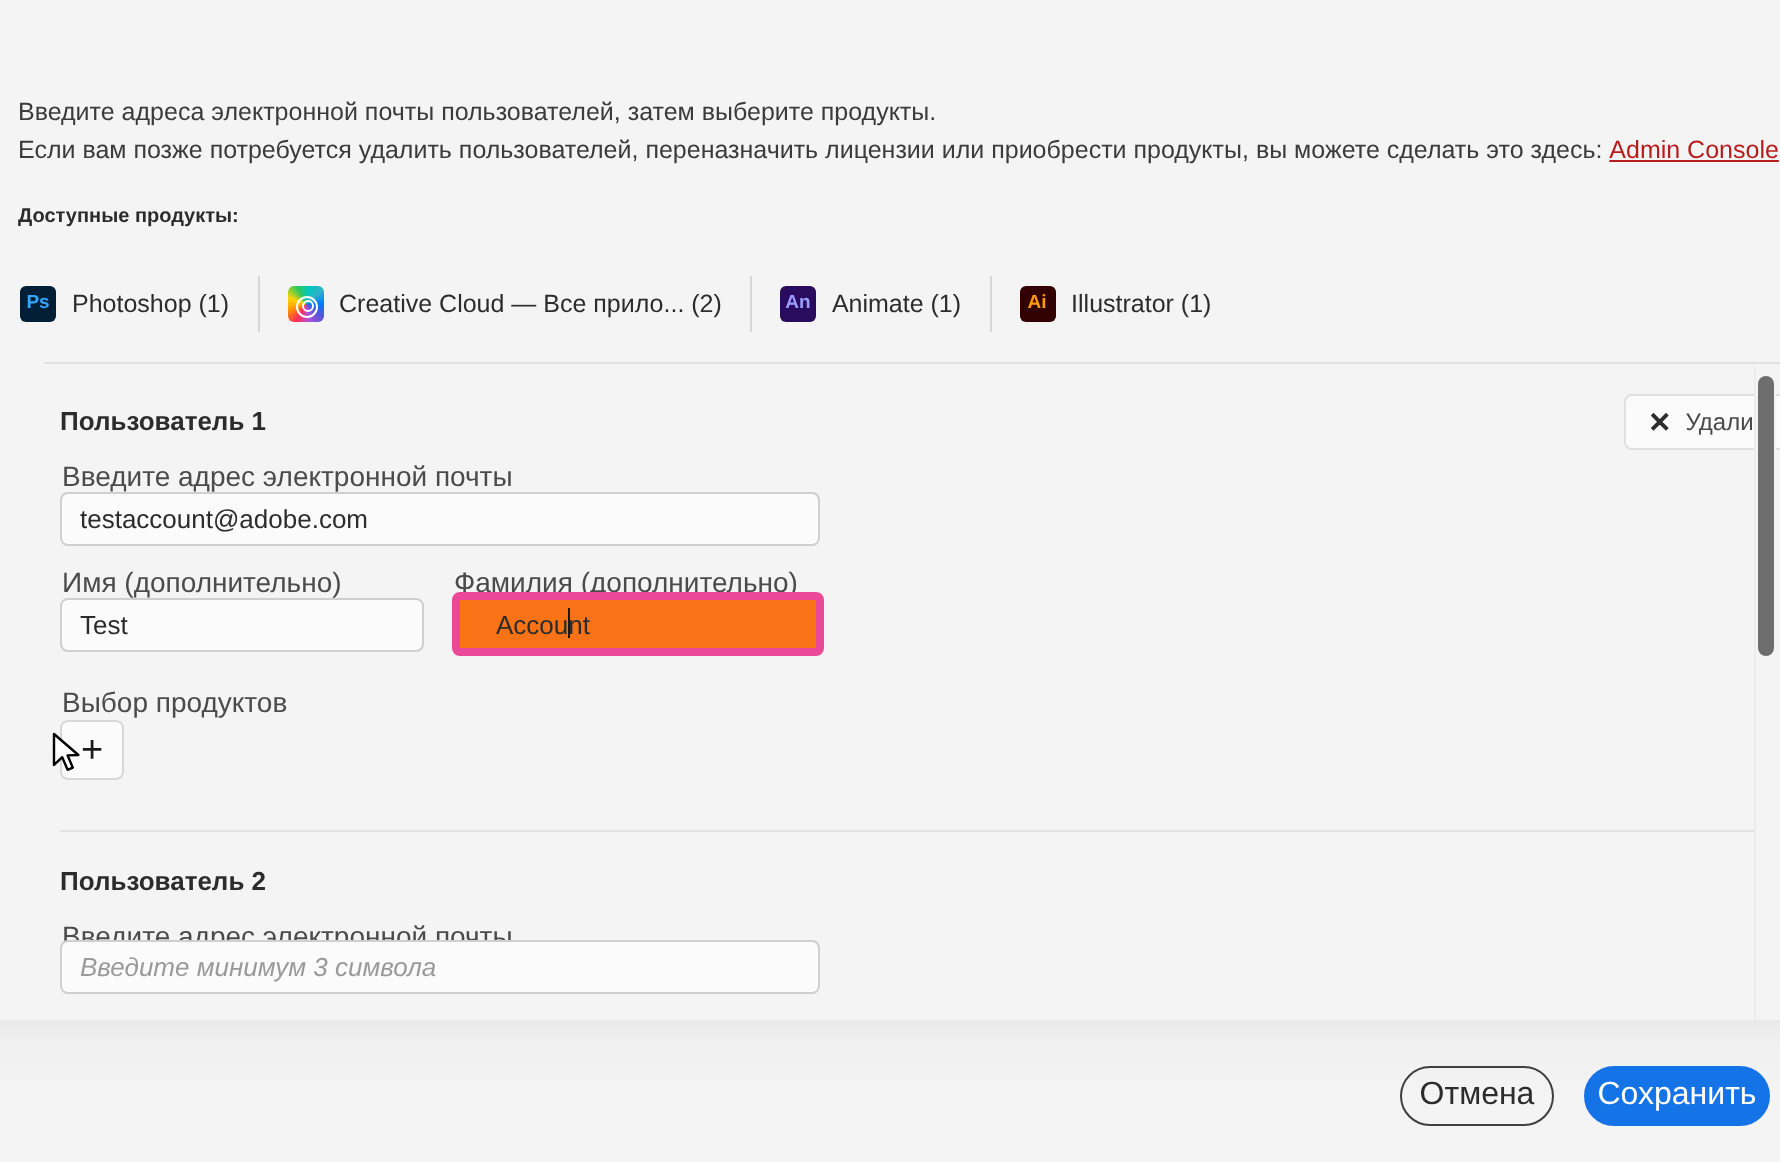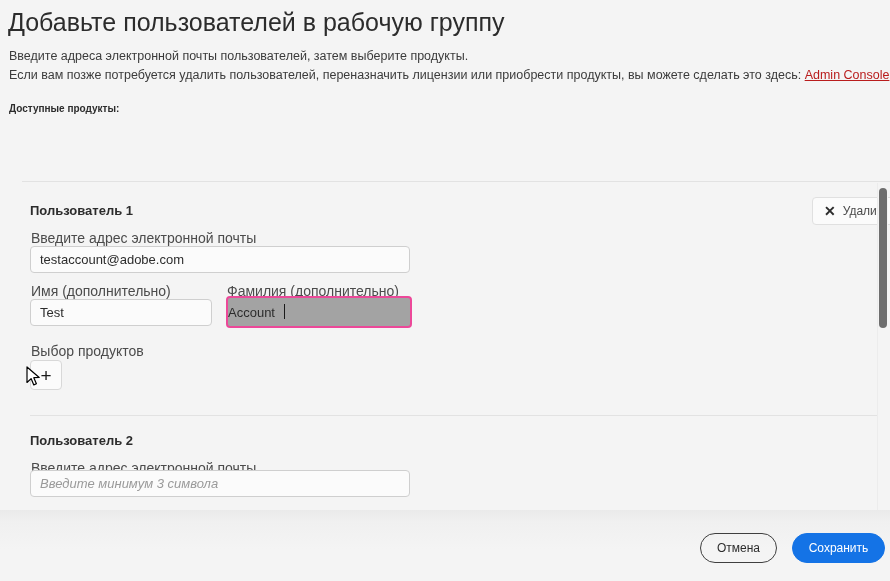--- a/index.html
+++ b/index.html
@@ -100,22 +100,22 @@
     position: absolute;
     height: 27px; border: 1px solid #cfcfcf; border-radius: 4px;
     background: #fbfbfb;
     font-family: "Liberation Sans", sans-serif;
     font-size: 13px; color: #2c2c2c;
     padding: 0 9px;
     outline: none;
   }
   .txt-input::placeholder { color: #9a9a9a; font-style: italic; }
   .txt-input.focused {
-    border: 2px solid #ec4899; background: #a3a3a3;
-    padding: 0 0;
+    border: 4px solid #ec4899; background: #f97316;
+    padding: 0 18px;
   }
   .caret {
     position: absolute; width: 1px; height: 15px; background: #1a1a1a;
   }
 
   .delete-btn {
     position: absolute;
     display: flex; align-items: center; gap: 7px;
     height: 28px; padding: 0 11px;
     background: #fbfbfb; border: 1px solid #e0e0e0; border-radius: 4px;
@@ -153,21 +153,21 @@
 
   
   .footer {
     position: absolute; left: 0; top: 510px; width: 890px; height: 71px;
     background: linear-gradient(to bottom, #eaeaea 0%, #f0f0f0 16%, #f4f4f4 55%, #f4f4f4 100%);
   }
   .btn-pill {
     position: absolute;
     height: 30px; border-radius: 16px;
     display: flex; align-items: center; justify-content: center;
-    font-size: 12px; cursor: pointer;
+    font-size: 16px; cursor: pointer;
     font-family: "Liberation Sans", sans-serif;
     text-align: right;
   }
   .btn-cancel {
     background: transparent; border: 1.6px solid #3f3f3f; color: #2c2c2c;
     width: 77px;
   }
   .btn-save {
     background: #1473e6; border: 1px solid #1473e6; color: #ffffff;
     width: 93px;
@@ -178,26 +178,48 @@
     position: absolute; width: 16px; height: 22px;
     pointer-events: none; z-index: 50;
   }
 </style>
 </head>
 <body>
 
 <div id="app">
 
   <div class="header">
-    <div class="page-title">Добавьте пользователей в рабочую группу</div>
     <div class="subline1">Введите адреса электронной почты пользователей, затем выберите продукты.</div>
     <div class="subline2"><span>Если вам позже потребуется удалить пользователей, переназначить лицензии или приобрести продукты, вы можете сделать это здесь: </span><span class="admin-link">Admin Console</span><span>.</span></div>
   </div>
 
   <div class="products-label">Доступные продукты:</div>
+  <div class="products-row">
+
+    <div class="product-chip">
+      <span class="prod-icon ic-ps">Ps</span>
+      <span class="product-name">Photoshop (1)</span>
+    </div>
+
+    <div class="product-chip">
+      <span class="prod-icon ic-cc"></span>
+      <span class="product-name">Creative Cloud — Все прило... (2)</span>
+    </div>
+
+    <div class="product-chip">
+      <span class="prod-icon ic-an">An</span>
+      <span class="product-name">Animate (1)</span>
+    </div>
+
+    <div class="product-chip">
+      <span class="prod-icon ic-ai">Ai</span>
+      <span class="product-name">Illustrator (1)</span>
+    </div>
+
+  </div>
 
   <div class="panel">
     <div class="panel-inner">
 
       <div class="user-block">
         <div class="user-title" style="left:8px; top:21px;">Пользователь 1</div>
 
         <div class="delete-btn" style="left:790px; top:15px;">
           <span class="x-ico">✕</span>
           <span class="lbl">Удалить</span>

